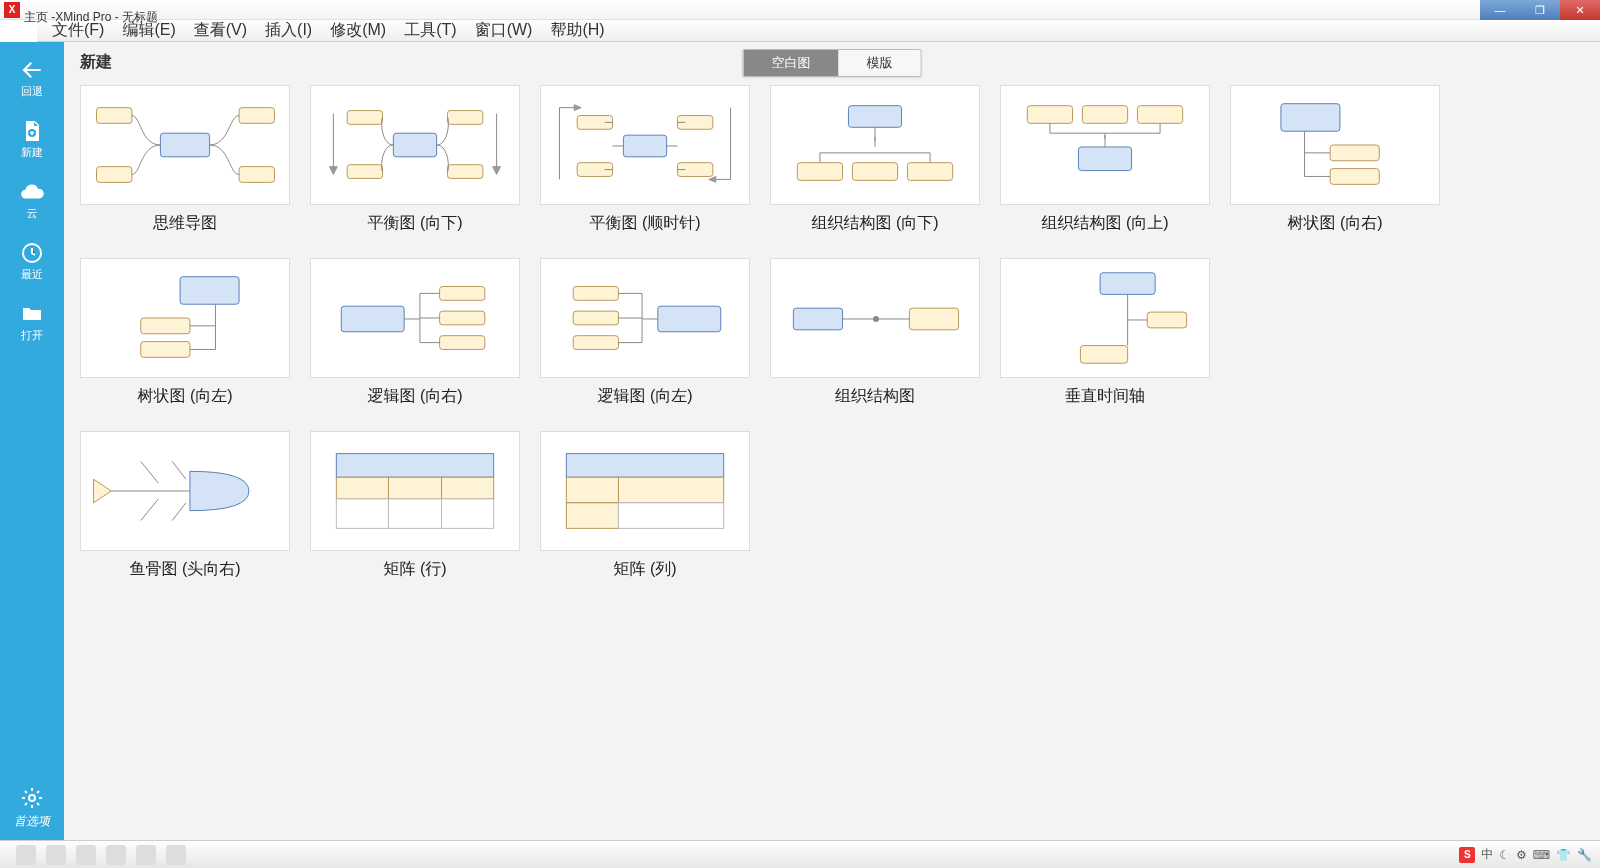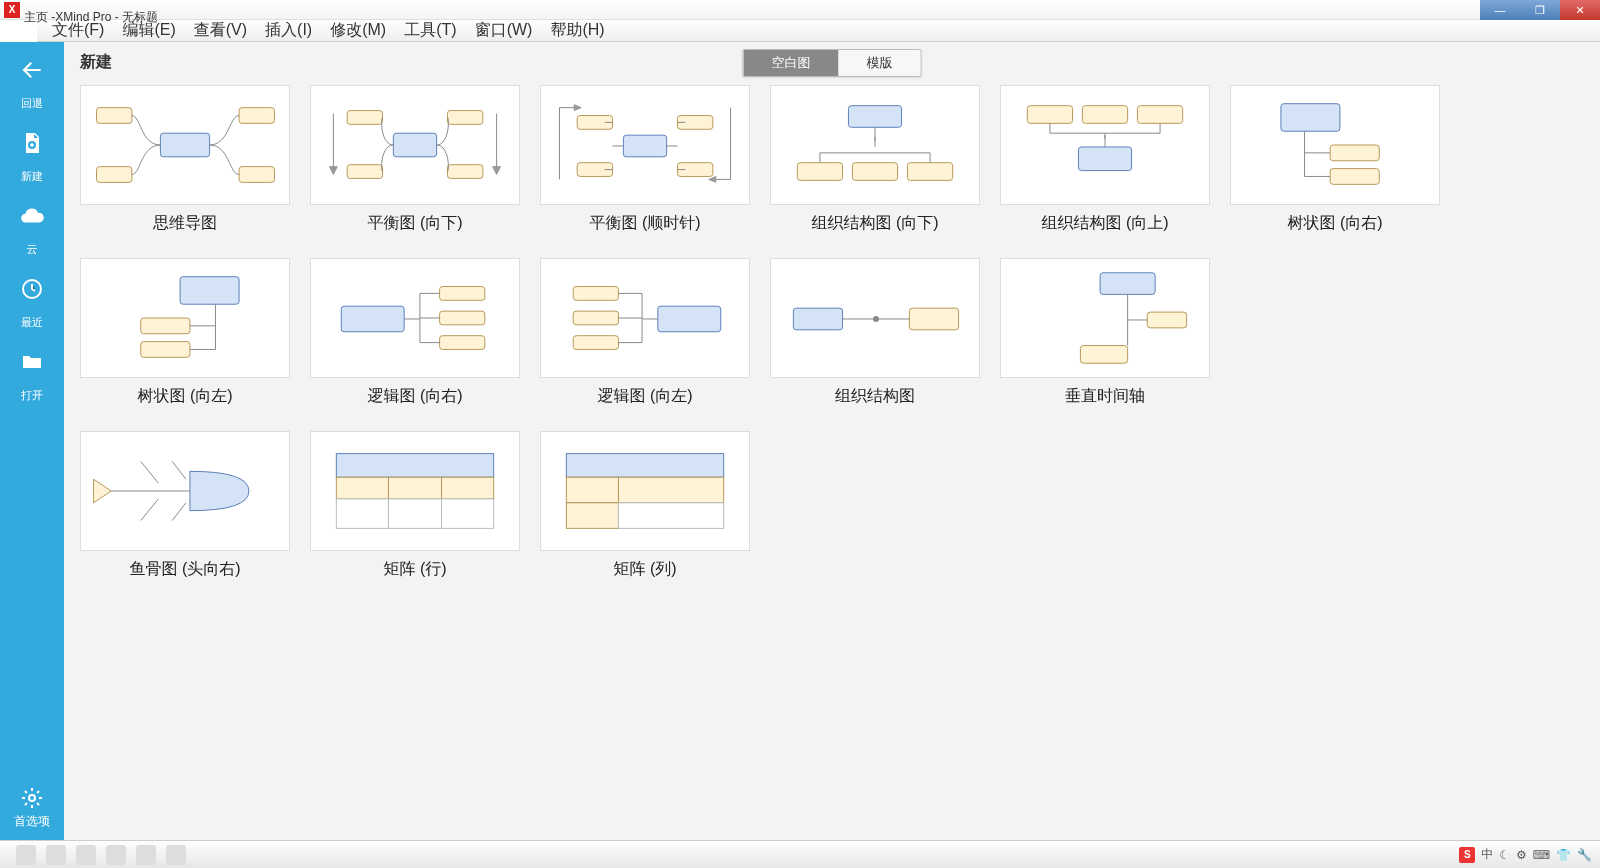--- a/index.html
+++ b/index.html
@@ -11,22 +11,22 @@
   .win-btn { width:40px; height:20px; display:flex; align-items:center; justify-content:center; font-size:11px; color:#fff; }
   .win-min { background:linear-gradient(to bottom,#7ea9d9,#4d7fb8); }
   .win-max { background:linear-gradient(to bottom,#7ea9d9,#4d7fb8); }
   .win-close { background:linear-gradient(to bottom,#e36a6a,#c1392b); }
   .menubar { height:22px; background:linear-gradient(to bottom,#fff,#eee); display:flex; align-items:center; padding:0 6px; border-bottom:1px solid #d0d0d0; font-size:16px;margin-left:37px; }
   .menubar span { padding:0 9px; cursor:pointer; }
   .app-body { display:flex; height:calc(100% - 20px - 22px - 28px); }
   .sidebar { width:64px; background:#33aadd; display:flex; flex-direction:column; align-items:center; color:#fff; padding-top:8px; position:relative; }
   .s-item { width:100%; text-align:center; padding:6px 0 12px; cursor:pointer; }
   .s-item .ic { height:28px; display:flex; align-items:center; justify-content:center; }
-  .s-item .lbl { font-size:11px; margin-top:12px; }
-  .s-bottom { position:absolute; bottom:10px; width:100%; text-align:center; cursor:pointer; }
+  .s-item .lbl { font-size:11px; margin-top:0; }
+  .s-bottom { position:absolute; bottom:10px; width:100%; text-align:center; cursor:pointer;font-style:italic; }
   .main { flex:1; background:#f3f3f3; overflow:auto; padding:10px 16px 30px; position:relative; }
   .main-header { display:flex; align-items:center; margin-bottom:12px; position:relative; }
   .main-title { font-size:16px; font-weight:bold; color:#333; }
   .seg { position:absolute; left:50%; transform:translateX(-50%); display:flex; border:1px solid #bbb; border-radius:2px; overflow:hidden; box-shadow:0 1px 2px rgba(0,0,0,.1);justify-content:space-between;}
   .seg div { padding:4px 28px; font-size:13px; background:#f7f7f7; cursor:pointer; }
   .seg .active { background:#888; color:#fff; }
   .grid { display:grid; grid-template-columns:repeat(6,210px); gap:24px 20px; }
   .tile { text-align:center; cursor:pointer; }
   .thumb { width:210px; height:120px; background:#fff; border:1px solid #ddd; display:flex; align-items:center; justify-content:center; }
   .thumb svg { width:100%; height:100%; }

